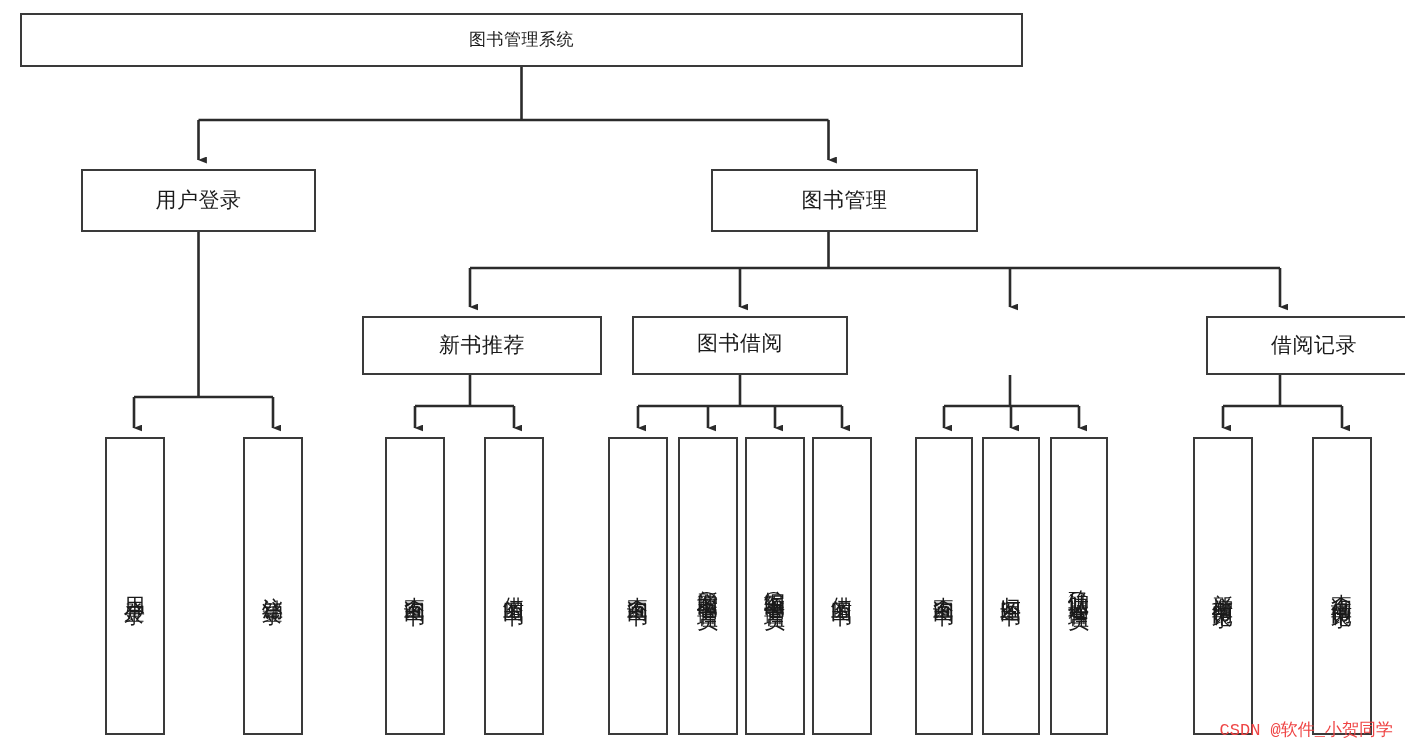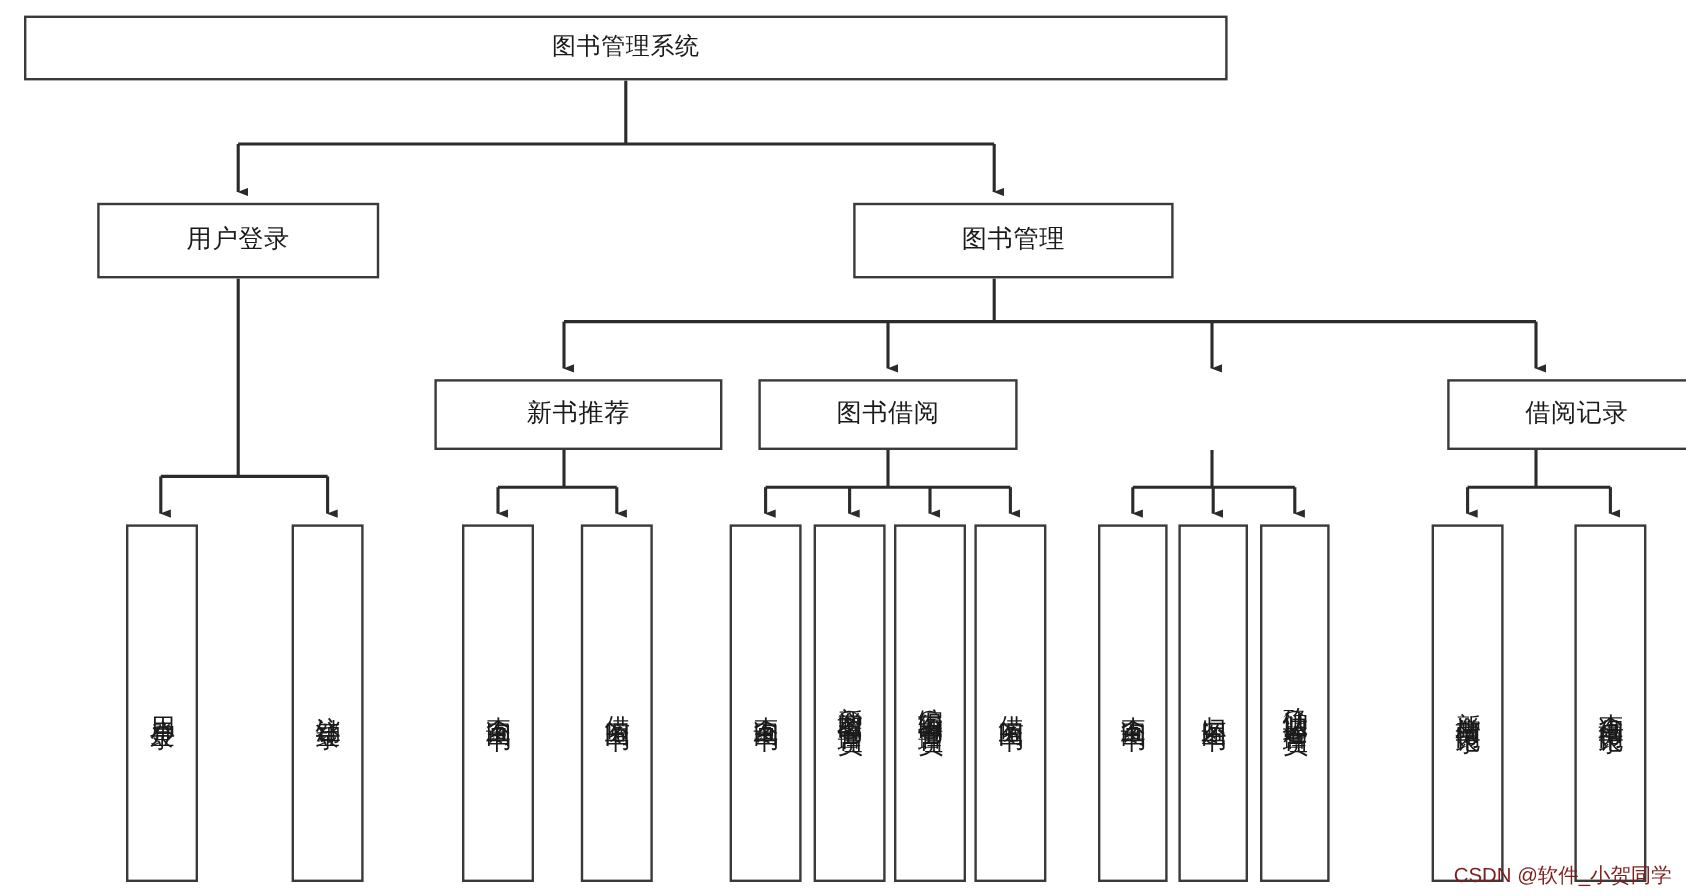--- a/index.html
+++ b/index.html
@@ -42,44 +42,44 @@
     text-align: center;
     line-height: 1.18;
     letter-spacing: 0.5px;
   }
   
   .node.horizontal .node-label {
     font-size: 21px;
     white-space: nowrap;
   }
   .node.root .node-label {
-    font-size: 20px;
+    font-size: 17px;
   }
   
   .node.vertical {
     align-items: center;
     justify-content: center;
   }
   .node.vertical .node-label {
     writing-mode: vertical-rl;
     text-orientation: upright;
     font-size: 21px;
     line-height: 1.0;
     letter-spacing: 3px;
     white-space: nowrap;
   }
   .watermark {
     position: absolute;
     right: 12px;
     bottom: 6px;
     font-size: 17px;
-    color: #7f1d1d;
+    color: #ef4444;
     white-space: nowrap;
     z-index: 5;
-    font-family: Liberation Sans, sans-serif;
+    font-family: Liberation Mono, monospace;
   }
 </style>
 </head>
 <body>
 
 <div id="diagram-root">
 
   <svg id="connector-layer" viewBox="0 0 1405 747" width="1405" height="747" xmlns="http://www.w3.org/2000/svg">
     <defs>
       <marker id="arrowhead" markerWidth="7" markerHeight="9" refX="3.5" refY="8.4" orient="auto" markerUnits="userSpaceOnUse">
@@ -151,21 +151,21 @@
   <div class="node horizontal" style="left:81px; top:169px; width:235px; height:63px;">
     <span class="node-label">用户登录</span>
   </div>
   <div class="node horizontal" style="left:711px; top:169px; width:267px; height:63px;">
     <span class="node-label">图书管理</span>
   </div>
 
   <div class="node horizontal" style="left:362px; top:316px; width:240px; height:59px;">
     <span class="node-label">新书推荐</span>
   </div>
-  <div class="node horizontal" style="left:632px; top:316px; width:216px; height:59px;">
+  <div class="node horizontal" style="left:632px; top:316px; width:216px; height:59px;font-family:Liberation Mono, monospace;">
     <span class="node-label">图书借阅</span>
   </div>
   <div class="node horizontal" style="left:1172px; top:316px; width:216px; height:59px;margin-left:34px;">
     <span class="node-label">借阅记录</span>
   </div>
 
   <div class="node vertical" style="left:105px; top:437px; width:60px; height:298px;">
     <span class="node-label">用户登录</span>
   </div>
   <div class="node vertical" style="left:243px; top:437px; width:60px; height:298px;">

